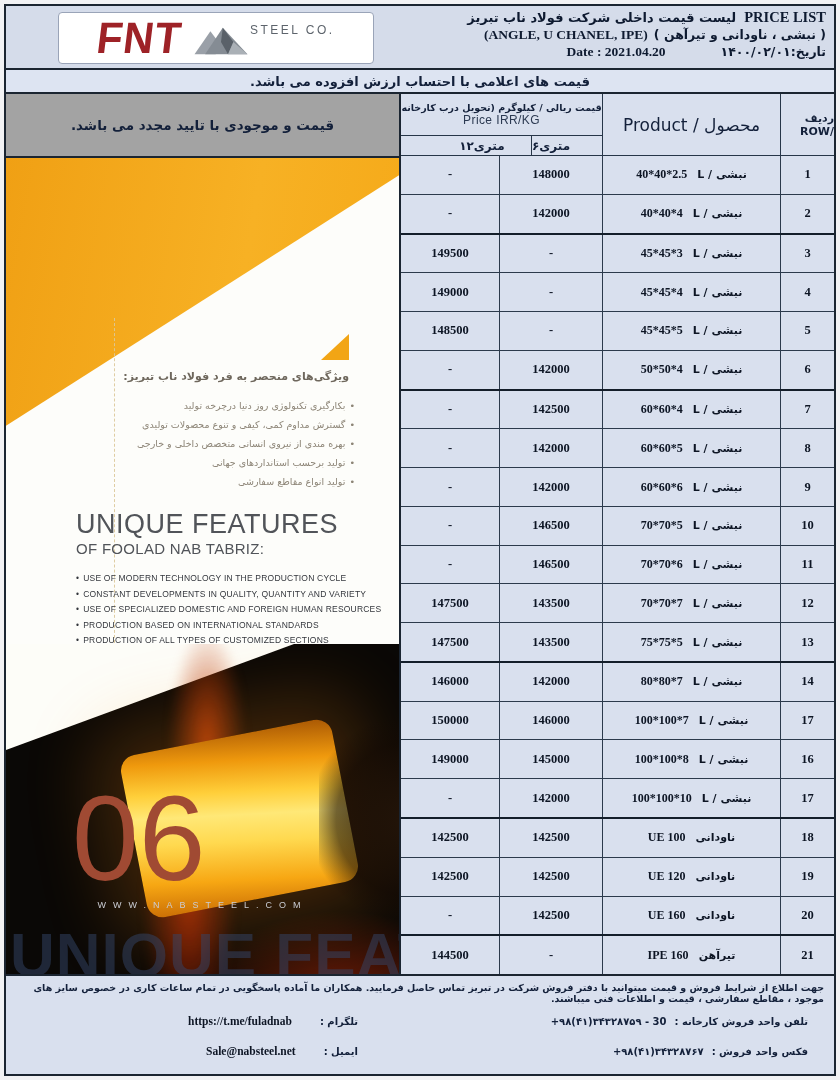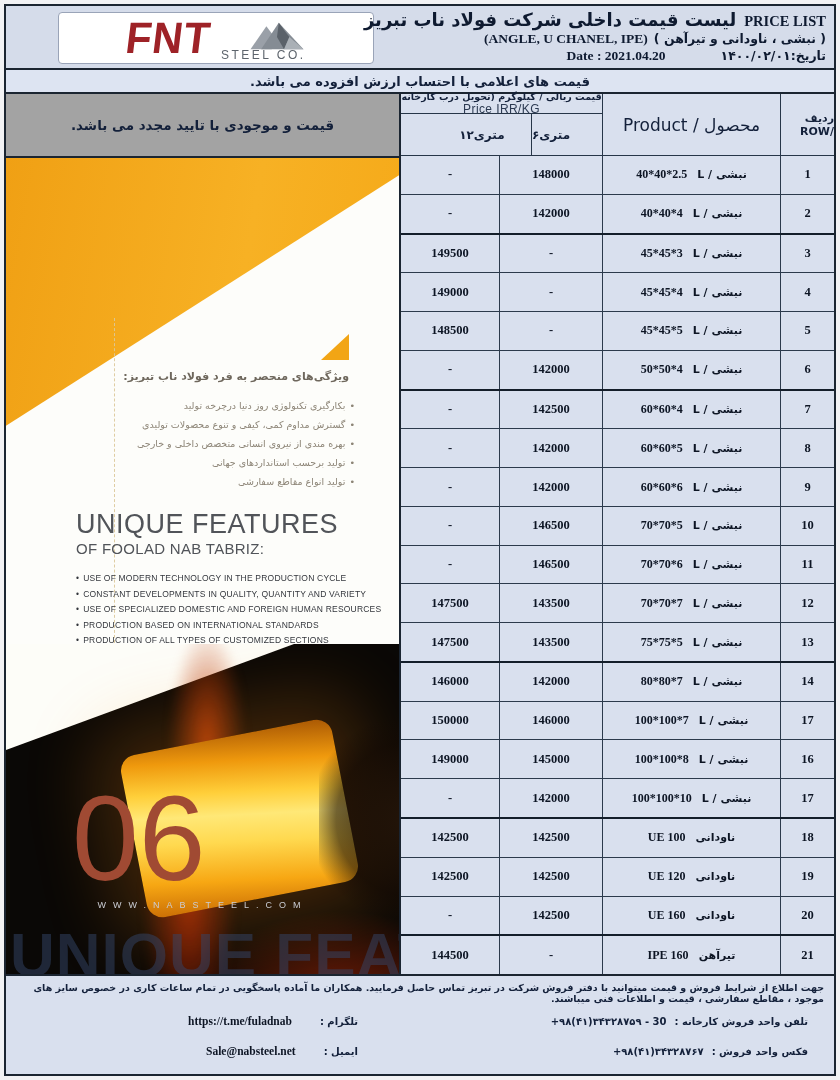--- a/index.html
+++ b/index.html
@@ -5,25 +5,25 @@
   * { margin:0; padding:0; box-sizing:border-box; }
   html,body { width:840px; height:1080px; }
   body { background:#f2f2f4; font-family:"DejaVu Sans", sans-serif; }
   .page { width:840px; height:1080px; padding:4px; }
   .frame { width:100%; height:100%; border:2px solid #1b2531; background:#d5dcea; display:flex; flex-direction:column; overflow:hidden; }
 
   
   .header { height:62px; position:relative; flex:0 0 auto; }
   .logo-box { position:absolute; left:52px; top:6px; width:316px; height:52px; background:#fff; border:1px solid #9aa4b8; border-radius:4px; display:flex; align-items:center; justify-content:center; gap:10px; }
   .fnt-text { font-family:"Liberation Sans", sans-serif; font-weight:700; font-size:42px; color:#9e2227; transform:skewX(-7deg) scaleY(1.05); letter-spacing:1px; line-height:1; }
-  .logo-right { display:flex; flex-direction:column; align-items:flex-end; margin-top:6px; }
+  .logo-right { display:flex; align-items:flex-start; margin-top:6px; }
   .steelco { font-family:"Liberation Sans", sans-serif; font-size:12px; color:#5d646c; letter-spacing:2.5px; margin-top:-3px; white-space:nowrap; }
   .header-text { position:absolute; right:8px; top:3px; display:flex; flex-direction:column; align-items:flex-end; gap:1px; }
   .h-line { display:flex; align-items:baseline; }
-  .h-fa { font-size:18px; font-weight:bold; color:#0e1a30; }
+  .h-fa { font-size:13px; font-weight:bold; color:#0e1a30; }
   .h-en-serif { font-family:"Liberation Serif", serif; font-weight:bold; font-size:14.5px; color:#0e1a30; }
   .h-line1 { gap:8px; } .h-line2 { gap:6px; } .h-line3 { gap:55px; }
   .h-fa-sm { font-size:12.5px; font-weight:bold; color:#0e1a30; }
 
   
   .band-top { height:26px; flex:0 0 auto; border-top:2px solid #1b2531; border-bottom:2px solid #1b2531; background:#dde4f2; display:flex; align-items:center; justify-content:center; font-size:13px; font-weight:bold; color:#13203a; }
 
   
   .main { flex:1 1 auto; display:flex; min-height:0; }
   .panel-left { width:395px; flex:0 0 auto; border-right:2px solid #1b2531; display:flex; flex-direction:column; min-height:0; }
@@ -53,21 +53,21 @@
   .tong { position:absolute; right:-20px; top:70px; width:100px; height:210px; background:radial-gradient(circle at 95% 50%, #241509, rgba(20,10,4,.6) 55%, transparent 75%); }
   .photo-num { position:absolute; left:66px; bottom:76px; font-family:"Liberation Sans", sans-serif; font-size:120px; line-height:1; color:#a04a33; font-weight:400; }
   .photo-site { position:absolute; left:0; right:0; bottom:64px; text-align:center; font-family:"Liberation Sans", sans-serif; font-size:9px; letter-spacing:7px; color:#caccd3; }
   .ghost-text { position:absolute; left:4px; bottom:-16px; font-family:"Liberation Sans", sans-serif; font-size:62px; font-weight:700; color:rgba(52,70,105,.5); white-space:nowrap; letter-spacing:1px; }
 
   
   .panel-table { flex:1 1 auto; display:flex; flex-direction:column; min-height:0; background:#d9e0ee; }
   .thead { height:62px; flex:0 0 auto; display:flex; border-bottom:1.5px solid #273648; }
   .th { display:flex; align-items:center; justify-content:center; color:#13203a; }
   .th-price { width:202px; flex:0 0 auto; border-right:1px solid #273648; display:flex; flex-direction:column; }
-  .th-price-top { height:20px; display:flex; flex-direction:column; align-items:center; justify-content:center; border-bottom:1px solid #273648; }
+  .th-price-top { height:42px; display:flex; flex-direction:column; align-items:center; justify-content:center; border-bottom:1px solid #273648; }
   .th-price-fa { font-size:9.5px; font-weight:bold; color:#13203a; direction:rtl; }
   .th-price-en { font-family:"Liberation Sans", sans-serif; font-size:12px; color:#2c3a52; letter-spacing:.4px; }
   .th-price-sub { flex:1; display:flex; }
   .th-12 { width:99px; flex:0 0 auto; border-right:1px solid #273648; font-size:12px; font-weight:bold; }
   .th-6 { flex:1; font-size:12px; font-weight:bold; }
   .th-product { width:178px; flex:0 0 auto; border-right:1px solid #273648; font-size:17px; font-weight:normal; direction:rtl; }
   .th-row { flex:1; font-size:11px; font-weight:bold; direction:rtl; }
 
   .tbody { flex:1 1 auto; display:flex; flex-direction:column; min-height:0; }
   .tr { flex:1 1 0; display:flex; border-bottom:1px solid #2c3a4c; min-height:0; }

